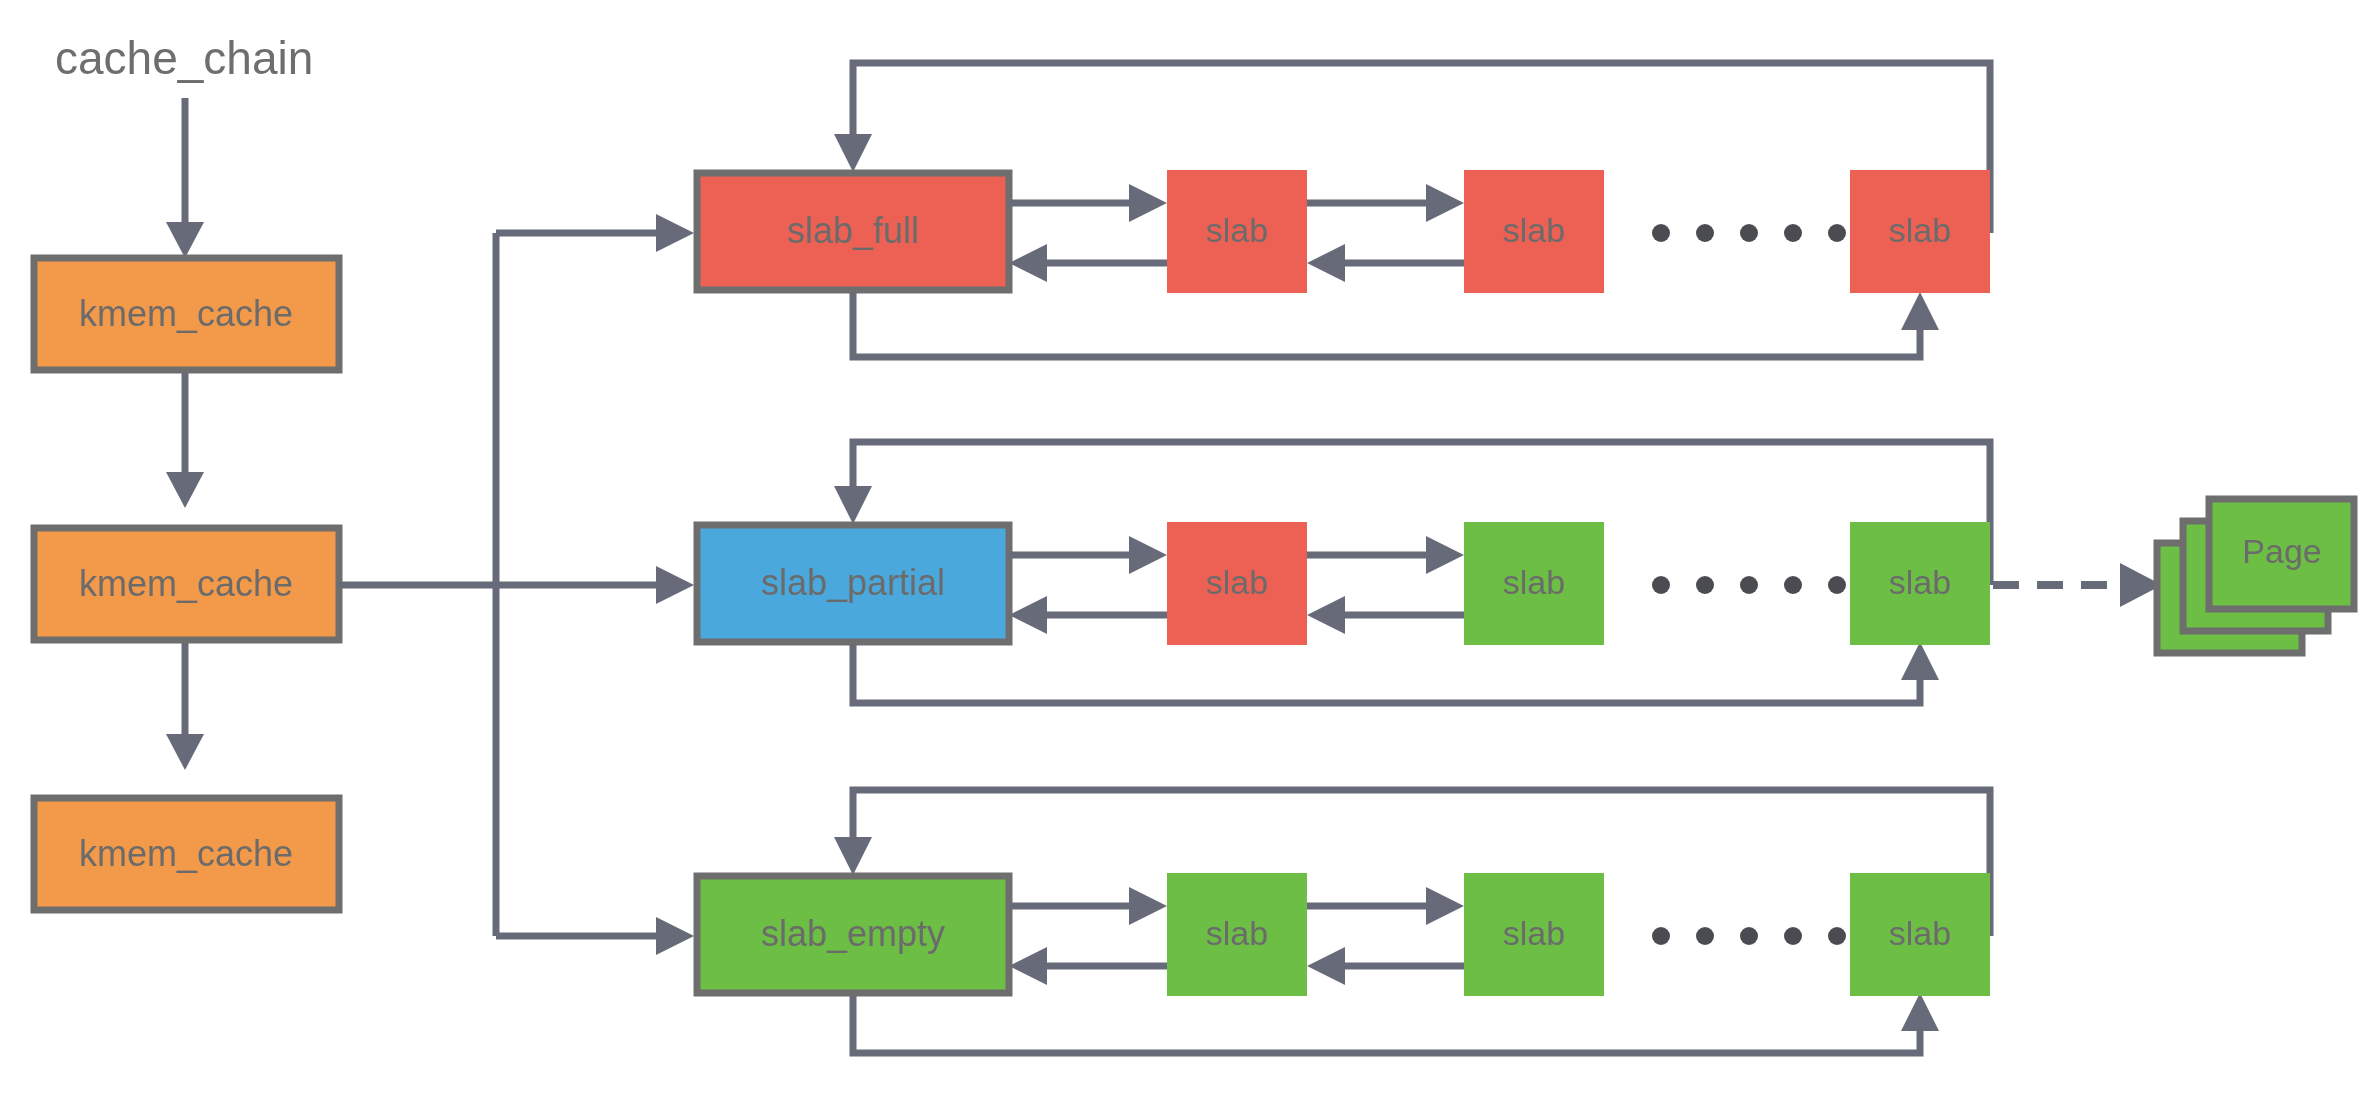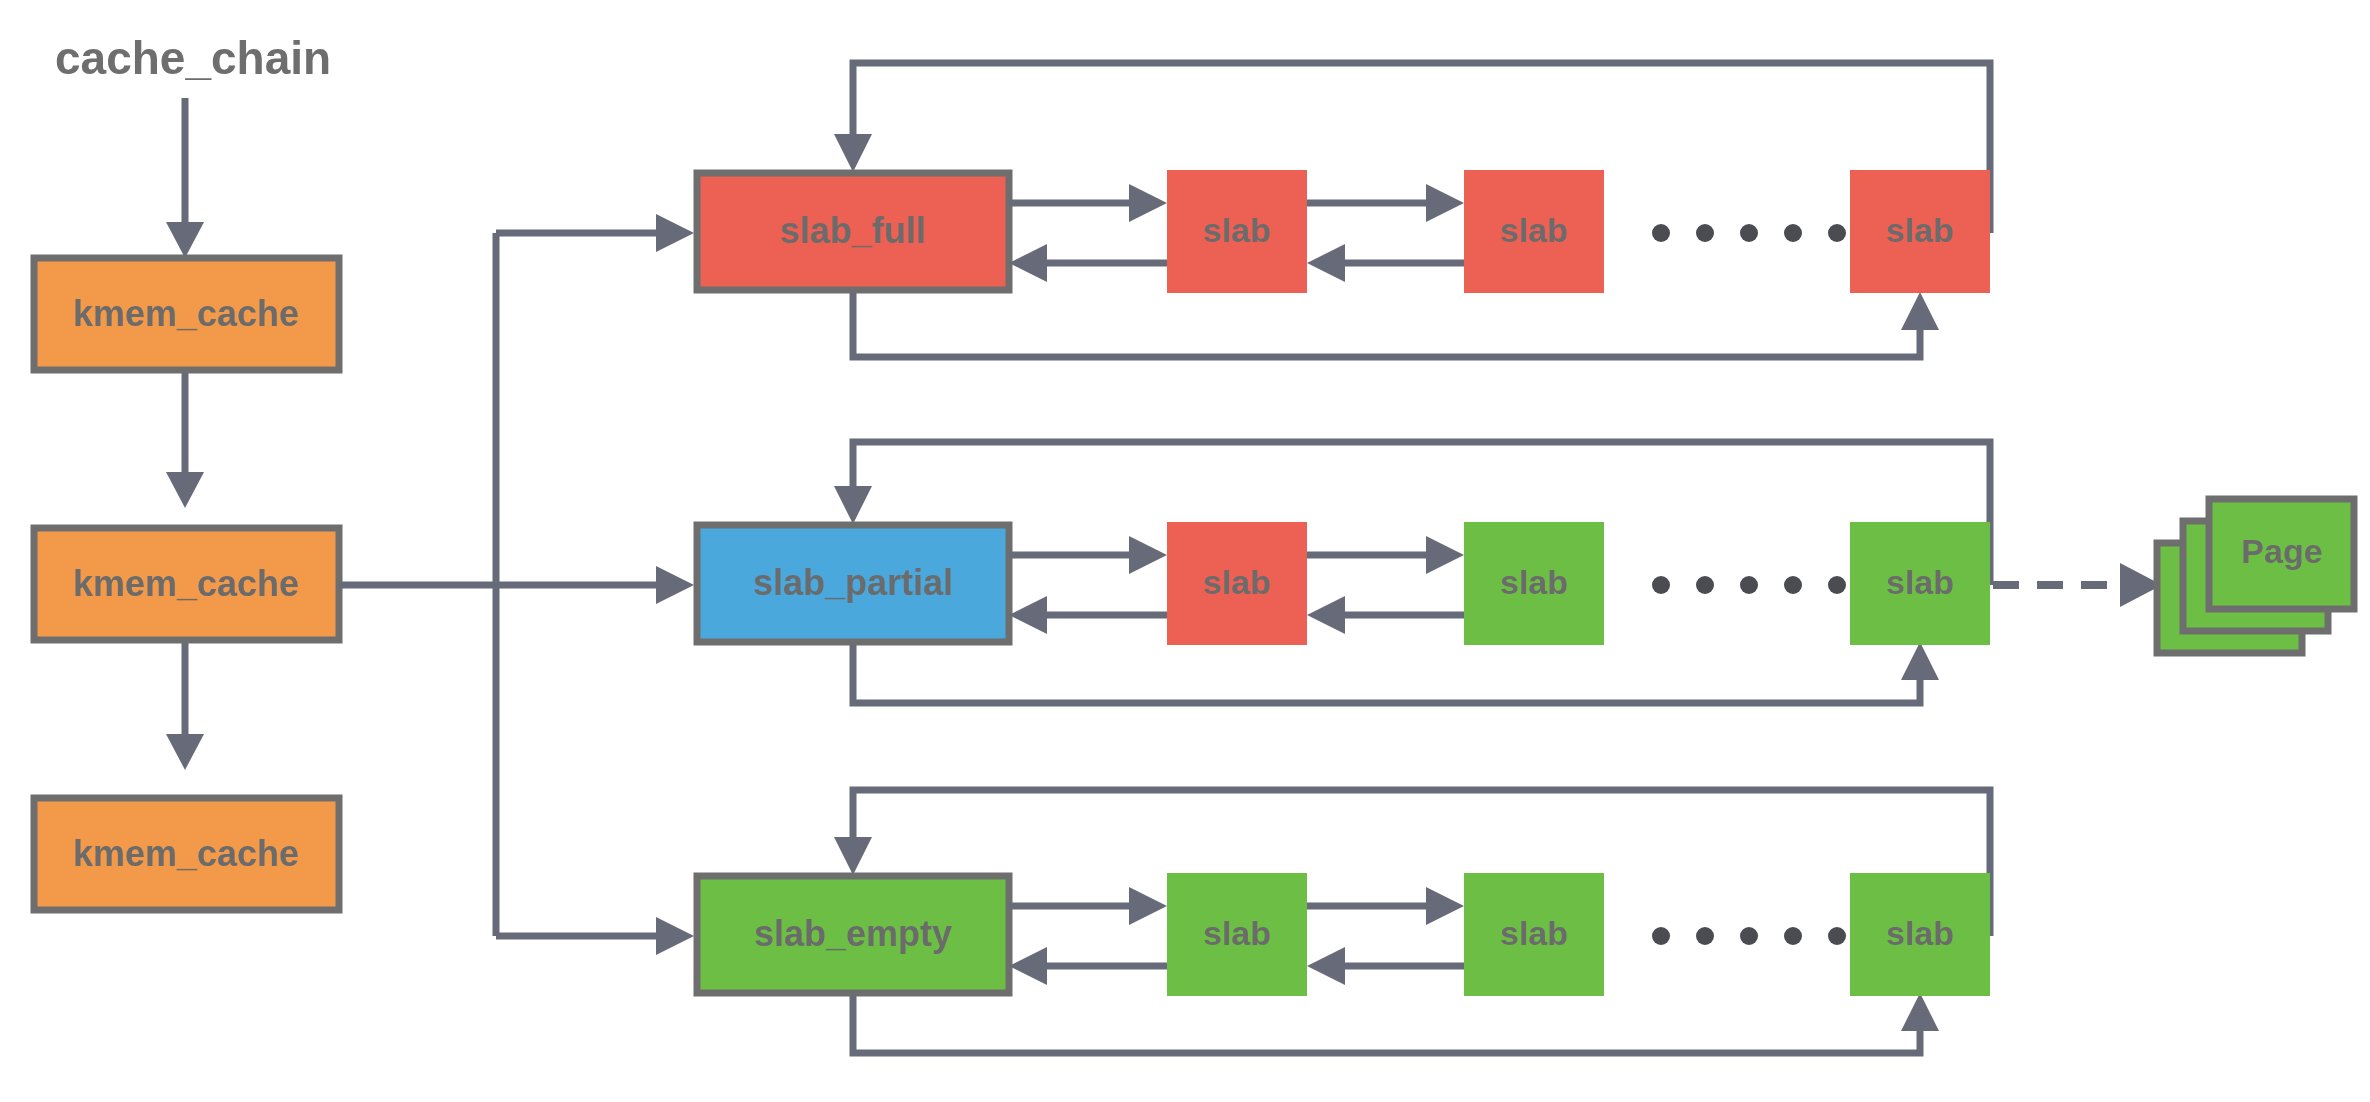--- a/index.html
+++ b/index.html
@@ -10,21 +10,20 @@
   body {
     width: 2370px;
     height: 1102px;
     overflow: hidden;
     font-family: "Liberation Sans", sans-serif;
   }
   #diagram-root {
     position: relative;
     width: 2220px;
     height: 1102px;
-    font-weight: bold;
   }
   svg.diagram {
     display: block;
     width: 2370px;
     height: 1102px;
   }
   .box-label {
     font-family: "Liberation Sans", sans-serif;
     fill: #6b6b6b;
     text-anchor: middle;

